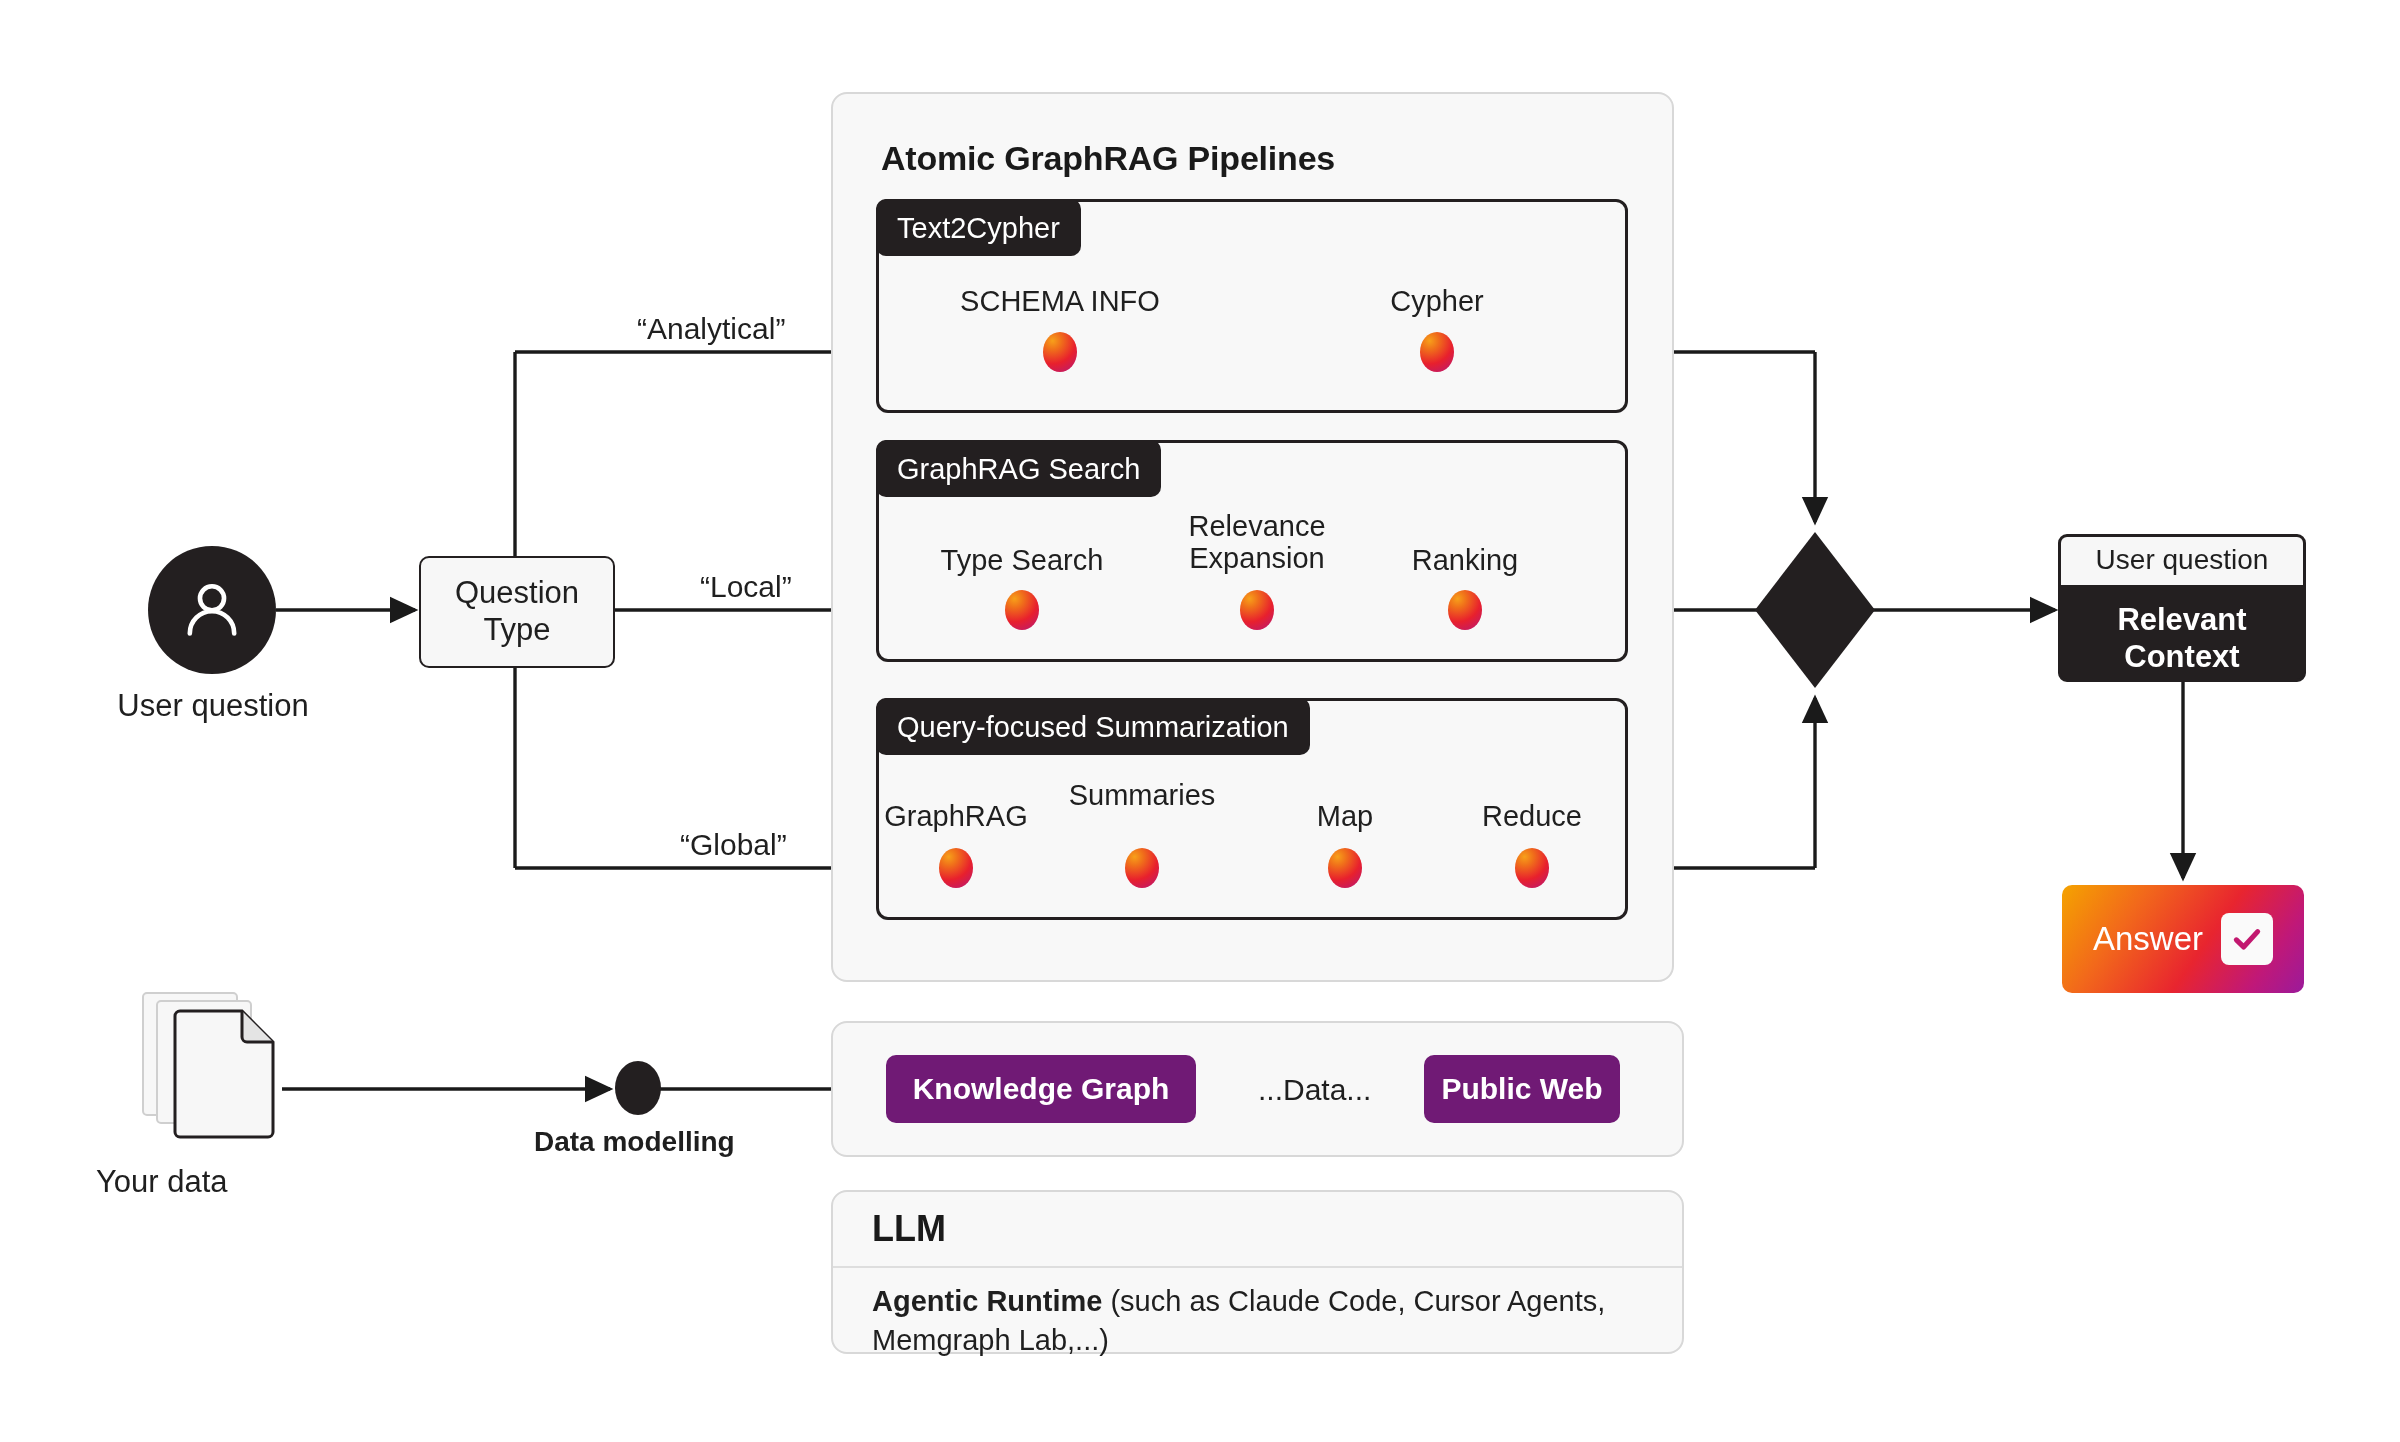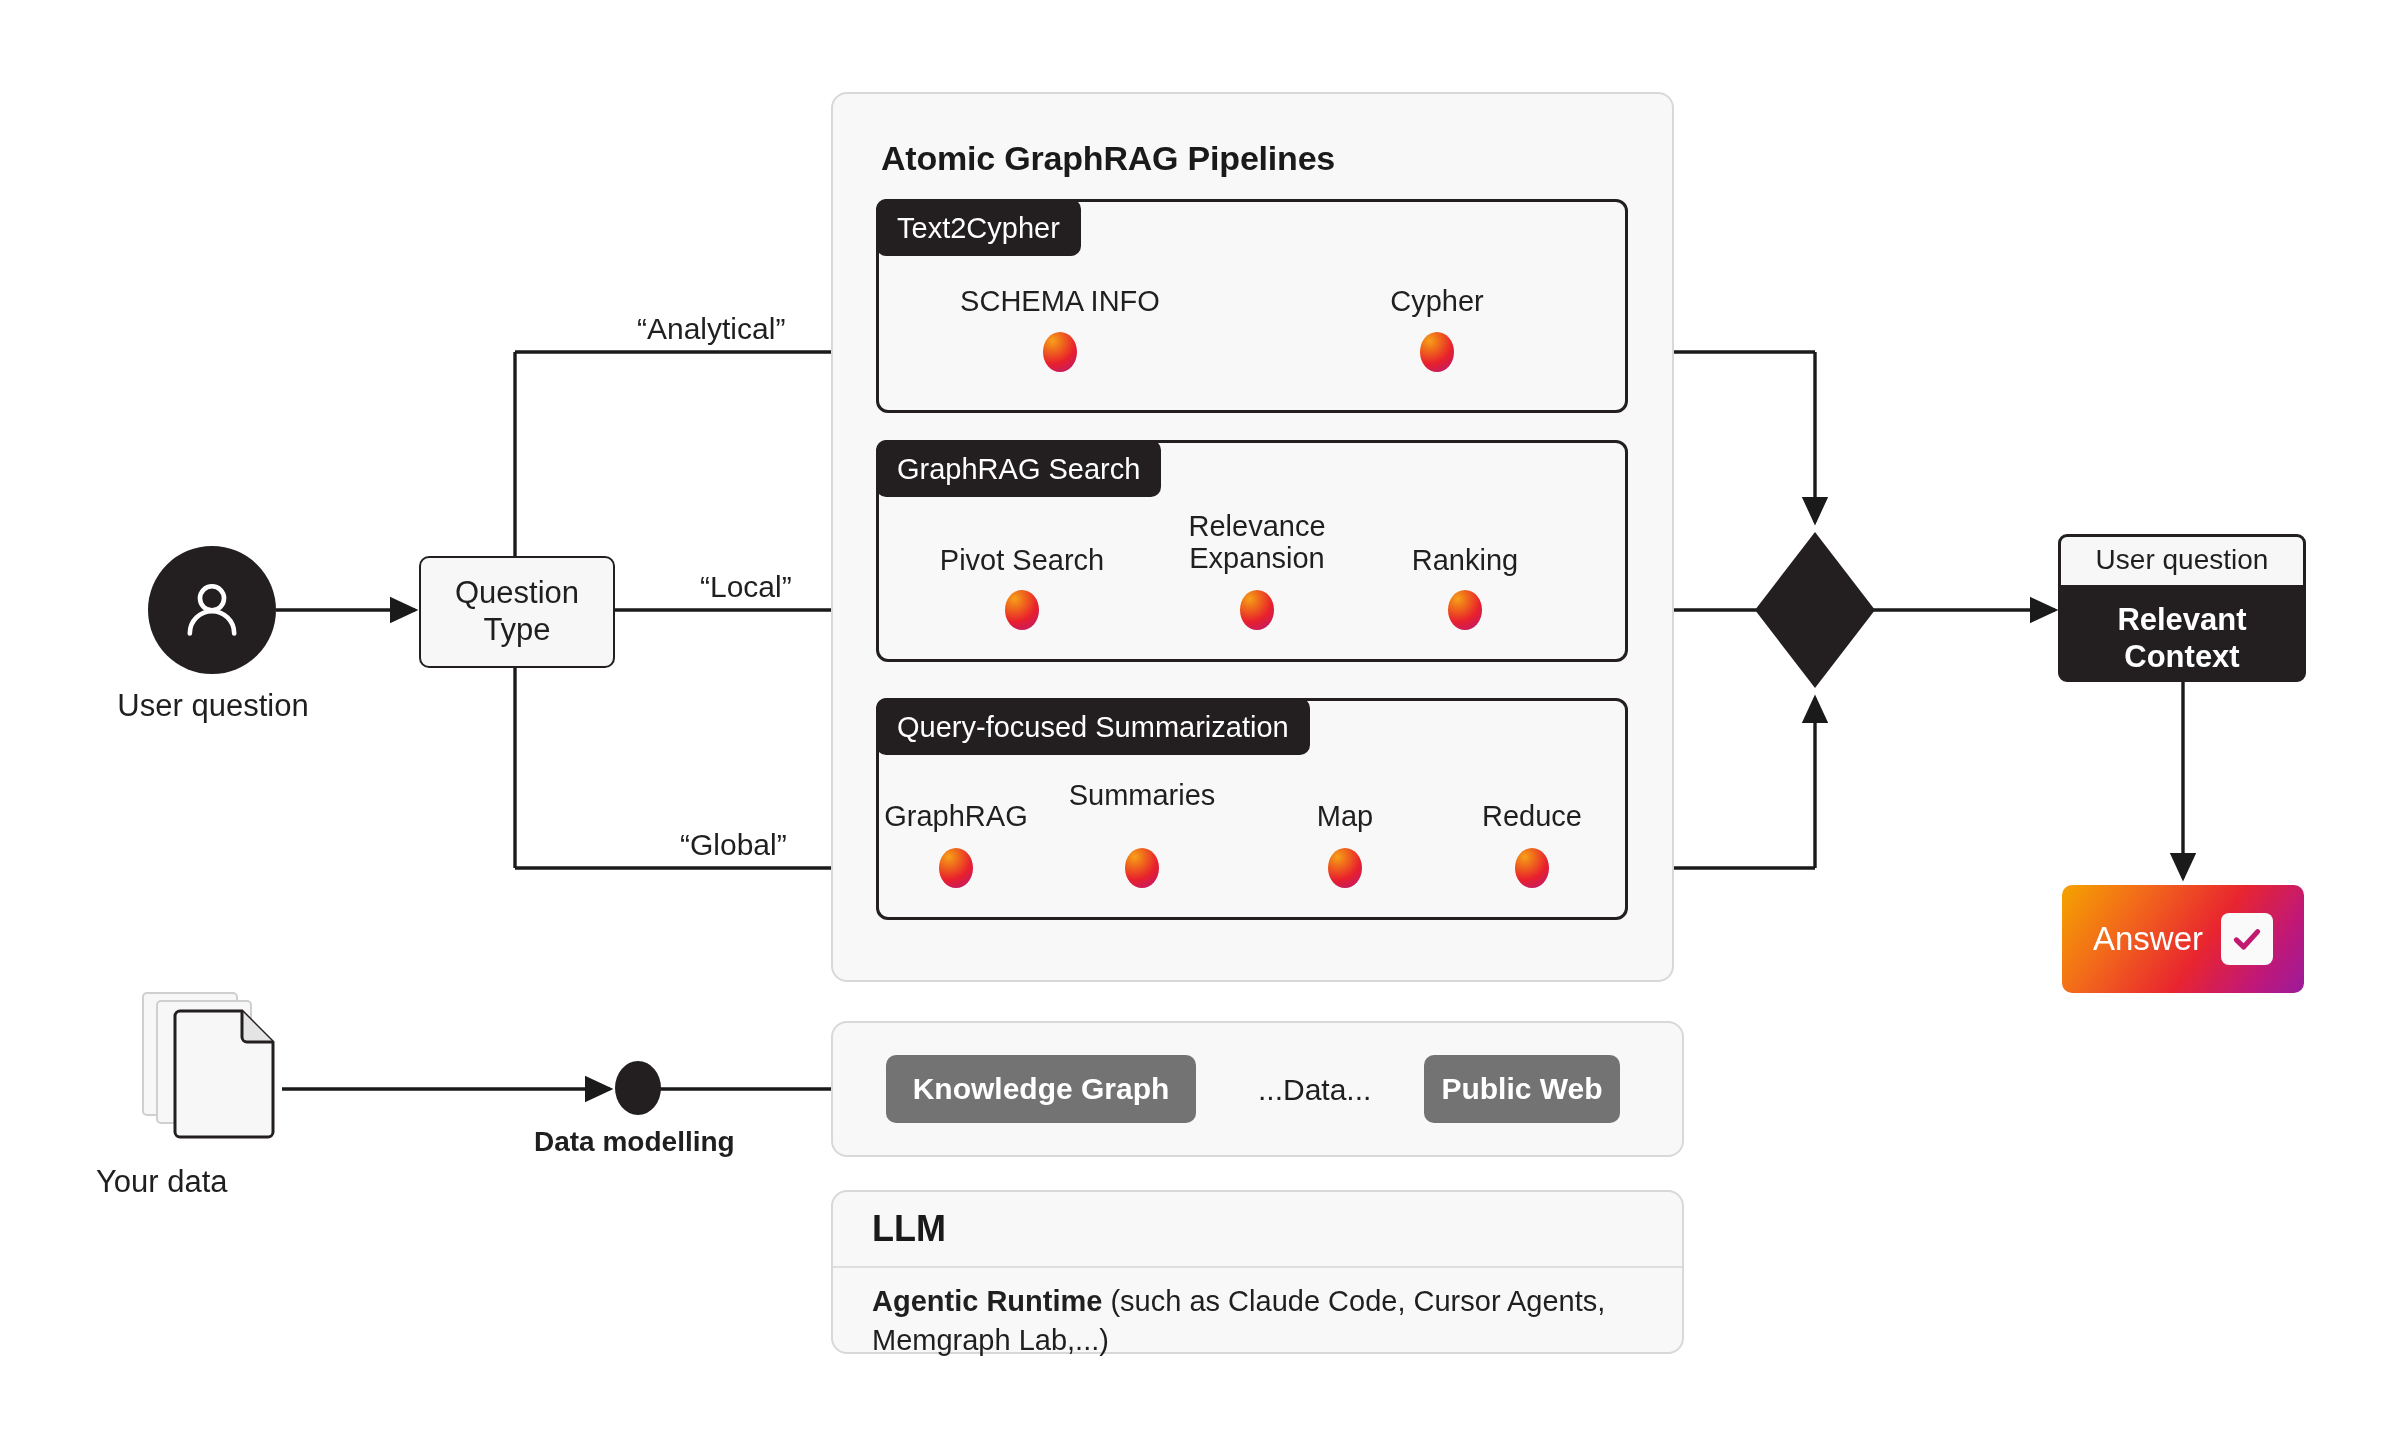--- a/index.html
+++ b/index.html
@@ -115,21 +115,21 @@
     position: absolute;
     width: 34px; height: 40px;
     border-radius: 50%;
     background: radial-gradient(circle at 28% 22%, #f7a01a 0%, #f0701a 22%, #e8202d 58%, #b4187a 100%);
     transform: translate(-50%, -50%);
   }
 
   
   .chip {
     position: absolute;
-    background: #737373;
+    background: #701a75;
     color: #ffffff;
     border-radius: 10px;
     font-size: 30px;
     font-weight: bold;
     display: flex; align-items: center; justify-content: center;
     white-space: nowrap;
   }
   .data-ellipsis {
     position: absolute;
     font-size: 30px;
@@ -285,21 +285,21 @@
 
   <div class="abs pipe-box" style="left:876px; top:199px; width:752px; height:214px;"></div>
   <div class="abs pipe-tag" style="left:876px; top:199px;">Text2Cypher</div>
   <div class="step-label" style="left:1060px; top:286px;">SCHEMA INFO</div>
   <div class="step-label" style="left:1437px; top:286px;">Cypher</div>
   <div class="node-dot" style="left:1060px; top:352px;"></div>
   <div class="node-dot" style="left:1437px; top:352px;"></div>
 
   <div class="abs pipe-box" style="left:876px; top:440px; width:752px; height:222px;"></div>
   <div class="abs pipe-tag" style="left:876px; top:440px;">GraphRAG Search</div>
-  <div class="step-label" style="left:1022px; top:545px;">Pivot Search</div>
+  <div class="step-label" style="left:1022px; top:545px;">Type Search</div>
   <div class="step-label" style="left:1257px; top:511px;">Relevance
 Expansion</div>
   <div class="step-label" style="left:1465px; top:545px;">Ranking</div>
   <div class="node-dot" style="left:1022px; top:610px;"></div>
   <div class="node-dot" style="left:1257px; top:610px;"></div>
   <div class="node-dot" style="left:1465px; top:610px;"></div>
 
   <div class="abs pipe-box" style="left:876px; top:698px; width:752px; height:222px;"></div>
   <div class="abs pipe-tag" style="left:876px; top:698px;">Query-focused Summarization</div>
   <div class="step-label" style="left:956px; top:801px;">GraphRAG</div>

